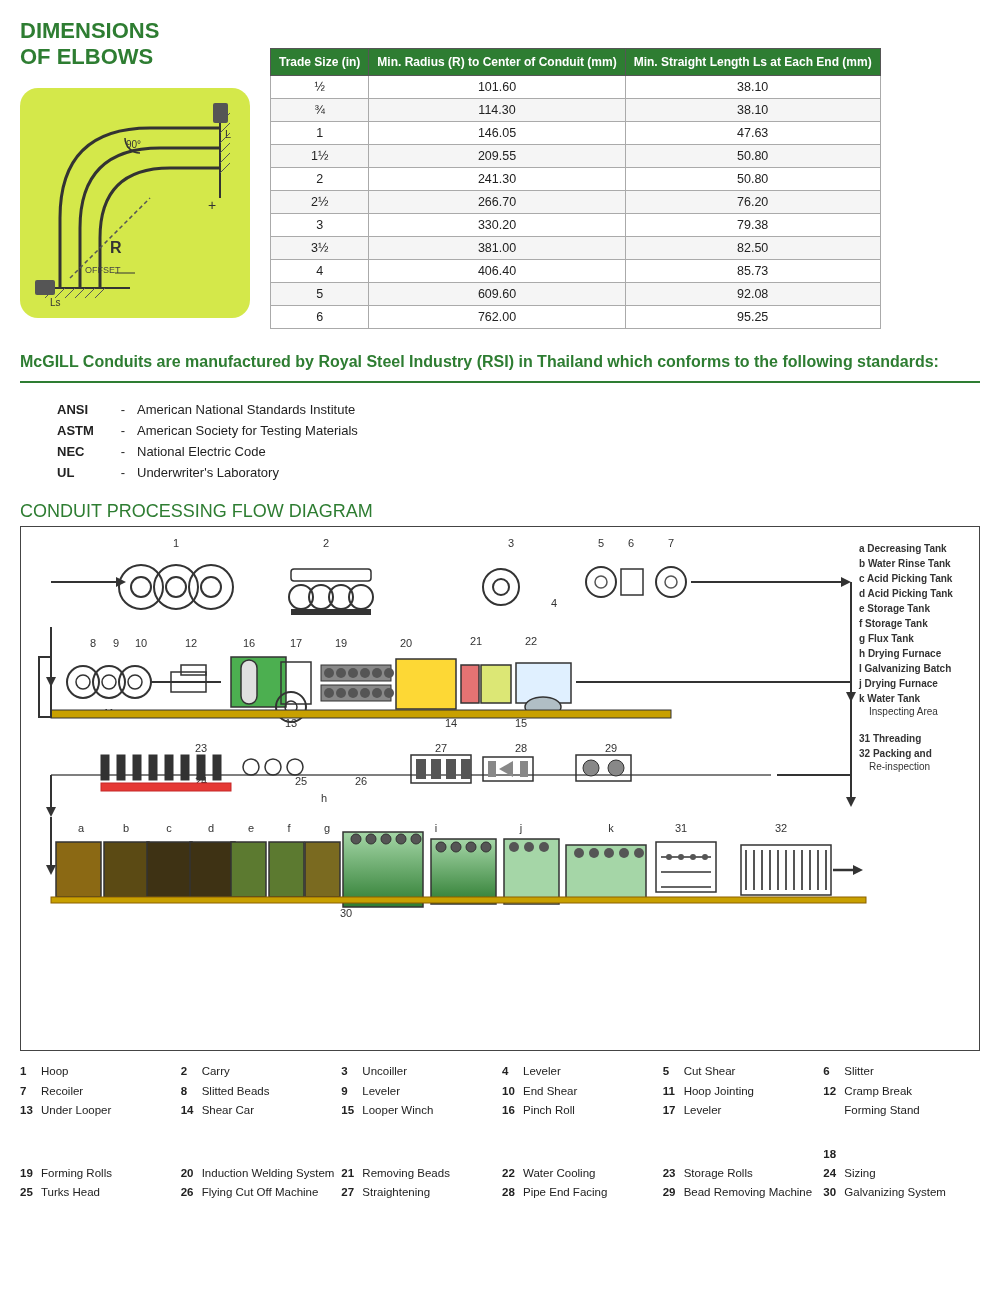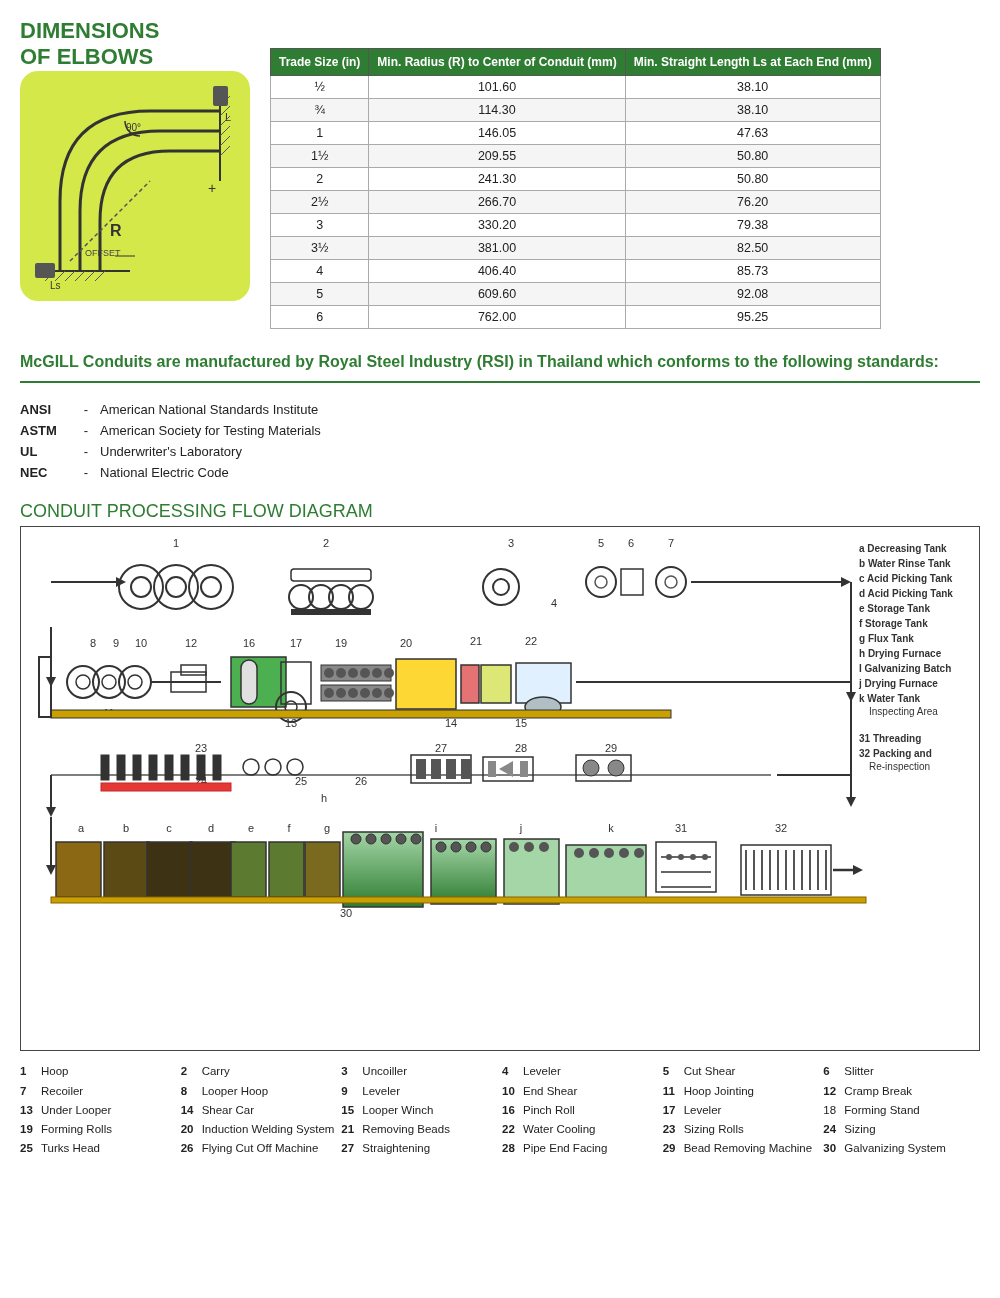--- a/index.html
+++ b/index.html
@@ -20,21 +20,21 @@
 
     .elbow-left {
       min-width: 200px;
     }
 
     .elbow-title {
       color: #2e7d32;
       font-size: 22px;
       font-weight: bold;
       line-height: 1.2;
-      margin-bottom: 0;
+      margin-bottom: 17px;
     }
 
     .elbow-diagram {
       background: #d4e84a;
       border-radius: 18px;
       width: 230px;
       height: 230px;
       position: relative;
       display: flex;
       align-items: center;
@@ -84,20 +84,21 @@
     }
 
     .divider {
       border: none;
       border-top: 2px solid #2e7d32;
       margin: 0 20px 12px 20px;
     }
 
     .standards-list {
       padding: 4px 20px 10px 20px;
+      margin-left: 37px;
     }
 
     .standards-list table {
       border-collapse: collapse;
     }
 
     .standards-list td {
       padding: 3px 8px 3px 0;
       vertical-align: top;
       font-size: 13px;
@@ -267,28 +268,28 @@
       <td class="std-abbr">ANSI</td>
       <td class="std-dash">-</td>
       <td class="std-full">American National Standards Institute</td>
     </tr>
         <tr>
       <td class="std-abbr">ASTM</td>
       <td class="std-dash">-</td>
       <td class="std-full">American Society for Testing Materials</td>
     </tr>
         <tr>
+      <td class="std-abbr">NEC</td>
+      <td class="std-dash">-</td>
+      <td class="std-full">National Electric Code</td>
+    </tr>
+        <tr>
       <td class="std-abbr">UL</td>
       <td class="std-dash">-</td>
       <td class="std-full">Underwriter's Laboratory</td>
-    </tr>
-        <tr>
-      <td class="std-abbr">NEC</td>
-      <td class="std-dash">-</td>
-      <td class="std-full">National Electric Code</td>
     </tr>
       </tbody>
   </table>
 </div>
 
 <div class="flow-title">CONDUIT PROCESSING FLOW DIAGRAM</div>
 
 <div class="flow-wrap">
   <div class="flow-container">
     <svg viewBox="0 0 980 520" width="980" height="520" xmlns="http://www.w3.org/2000/svg">
@@ -588,21 +589,21 @@
         <span style="font-weight:bold; min-width:18px;">5</span>
         <span>Cut Shear</span>
       </div><div style="display: flex; gap: 3px; line-height: 1.5;">
         <span style="font-weight:bold; min-width:18px;">6</span>
         <span>Slitter</span>
       </div><div style="display: flex; gap: 3px; line-height: 1.5;">
         <span style="font-weight:bold; min-width:18px;">7</span>
         <span>Recoiler</span>
       </div><div style="display: flex; gap: 3px; line-height: 1.5;">
         <span style="font-weight:bold; min-width:18px;">8</span>
-        <span>Looper Hoop</span>
+        <span>Slitted Beads</span>
       </div><div style="display: flex; gap: 3px; line-height: 1.5;">
         <span style="font-weight:bold; min-width:18px;">9</span>
         <span>Leveler</span>
       </div><div style="display: flex; gap: 3px; line-height: 1.5;">
         <span style="font-weight:bold; min-width:18px;">10</span>
         <span>End Shear</span>
       </div><div style="display: flex; gap: 3px; line-height: 1.5;">
         <span style="font-weight:bold; min-width:18px;">11</span>
         <span>Hoop Jointing</span>
       </div><div style="display: flex; gap: 3px; line-height: 1.5;">
@@ -617,37 +618,37 @@
       </div><div style="display: flex; gap: 3px; line-height: 1.5;">
         <span style="font-weight:bold; min-width:18px;">15</span>
         <span>Looper Winch</span>
       </div><div style="display: flex; gap: 3px; line-height: 1.5;">
         <span style="font-weight:bold; min-width:18px;">16</span>
         <span>Pinch Roll</span>
       </div><div style="display: flex; gap: 3px; line-height: 1.5;">
         <span style="font-weight:bold; min-width:18px;">17</span>
         <span>Leveler</span>
       </div><div style="display: flex; gap: 3px; line-height: 1.5;">
-        <span style="font-weight:normal; min-width:18px;">18</span>
+        <span style="font-weight:bold; min-width:18px;margin-top:44px;">18</span>
         <span>Forming Stand</span>
       </div><div style="display: flex; gap: 3px; line-height: 1.5;">
         <span style="font-weight:bold; min-width:18px;">19</span>
         <span>Forming Rolls</span>
       </div><div style="display: flex; gap: 3px; line-height: 1.5;">
         <span style="font-weight:bold; min-width:18px;">20</span>
         <span>Induction Welding System</span>
       </div><div style="display: flex; gap: 3px; line-height: 1.5;">
         <span style="font-weight:bold; min-width:18px;">21</span>
         <span>Removing Beads</span>
       </div><div style="display: flex; gap: 3px; line-height: 1.5;">
         <span style="font-weight:bold; min-width:18px;">22</span>
         <span>Water Cooling</span>
       </div><div style="display: flex; gap: 3px; line-height: 1.5;">
         <span style="font-weight:bold; min-width:18px;">23</span>
-        <span>Sizing Rolls</span>
+        <span>Storage Rolls</span>
       </div><div style="display: flex; gap: 3px; line-height: 1.5;">
         <span style="font-weight:bold; min-width:18px;">24</span>
         <span>Sizing</span>
       </div><div style="display: flex; gap: 3px; line-height: 1.5;">
         <span style="font-weight:bold; min-width:18px;">25</span>
         <span>Turks Head</span>
       </div><div style="display: flex; gap: 3px; line-height: 1.5;">
         <span style="font-weight:bold; min-width:18px;">26</span>
         <span>Flying Cut Off Machine</span>
       </div><div style="display: flex; gap: 3px; line-height: 1.5;">

